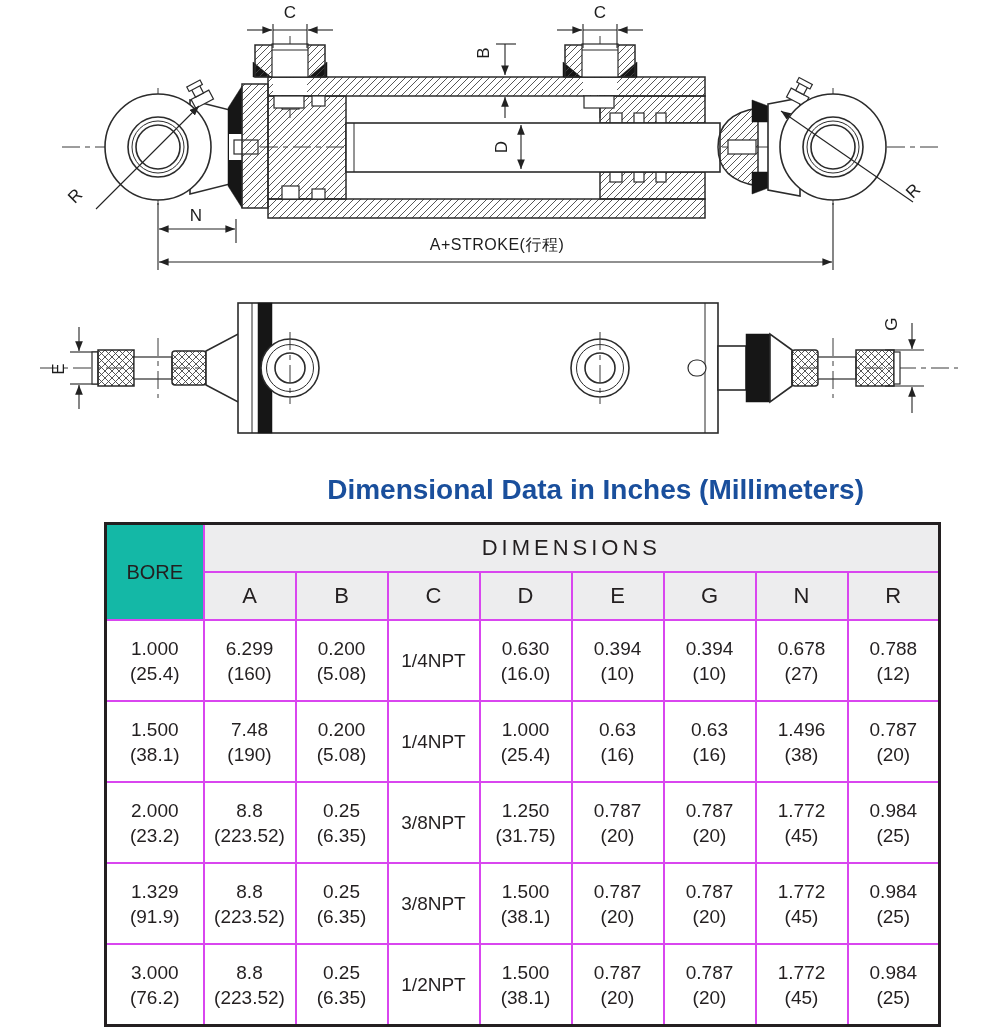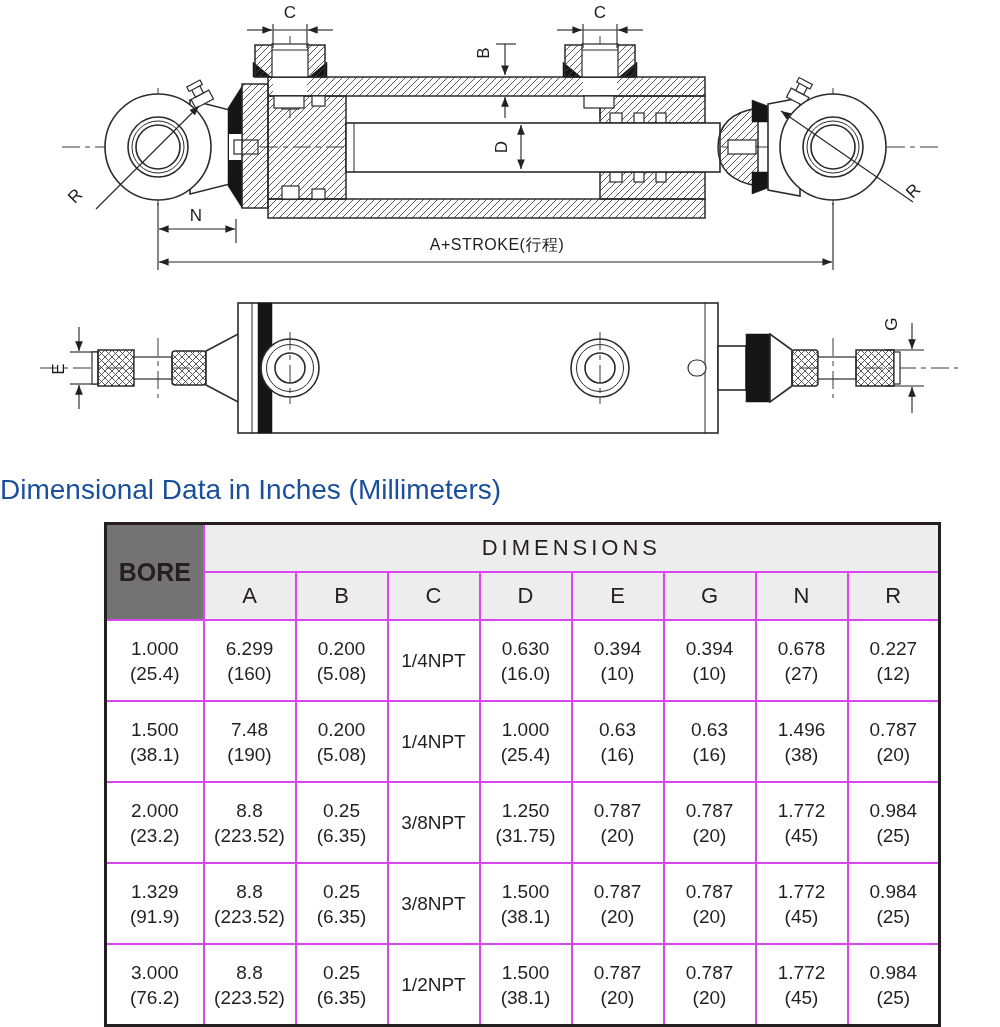--- a/index.html
+++ b/index.html
@@ -14,32 +14,32 @@
   .hatched{fill:url(#h);stroke:#2b2b2b;stroke-width:1.5;}
   .xhatched{fill:url(#x);stroke:#2b2b2b;stroke-width:1.5;}
   .black-part{fill:#161616;stroke:#161616;stroke-width:.5;}
   .whitebox{fill:#ffffff;stroke:#2b2b2b;stroke-width:1.2;}
   .whitefill{fill:#ffffff;stroke:none;}
   .cl{stroke:#3a3a3a;stroke-width:1;stroke-dasharray:18 5 5 5;fill:none;}
   .dim{stroke:#222;stroke-width:1.1;fill:none;}
   .dim-label{font:17px "Liberation Sans", sans-serif;fill:#1d1d1d;}
   .dim-label-cjk{font:16px "Liberation Sans", sans-serif;letter-spacing:.5px;fill:#1d1d1d;}
   .page-title{
-    position:absolute;left:0;top:474px;width:864px;text-align:left;
-    font-size:28px;font-weight:normal;color:#1a4f9c;letter-spacing:0px;
+    position:absolute;left:0;top:474px;width:864px;text-align:right;
+    font-size:28px;font-weight:bold;color:#1a4f9c;letter-spacing:0px;
   }
   table.dim-table{
     position:absolute;left:104px;top:522px;width:836px;height:490px;
     border-collapse:collapse;table-layout:fixed;background:#ffffff;
     border:3px solid #231f20;
   }
   table.dim-table th, table.dim-table td{
     border:2px solid #d946ef;text-align:center;vertical-align:middle;padding:0;
   }
-  th.bore-h{background:#737373;font-size:25px;font-weight:bold;}
+  th.bore-h{background:#14b8a6;font-size:20px;font-weight:normal;}
   th.group-h{background:#ededee;font-size:22px;font-weight:normal;letter-spacing:4px;height:46px;}
   th.col-h{background:#ededee;font-size:22px;font-weight:normal;height:46px;}
   td.cell{font-size:19px;height:79px;line-height:25px;background:#ffffff;}
   td.cell .l1,.td-cell .l2{display:block;}
 </style>
 </head>
 <body>
 
 <div class="drawing-wrap">
 <svg width="1000" height="470" viewBox="0 0 1000 470">
@@ -303,21 +303,21 @@
         </td>
       <td class="cell">
           <div class="l1">0.394</div>
           <div class="l2">(10)</div>
         </td>
       <td class="cell">
           <div class="l1">0.678</div>
           <div class="l2">(27)</div>
         </td>
       <td class="cell">
-          <div class="l1">0.227</div>
+          <div class="l1">0.788</div>
           <div class="l2">(12)</div>
         </td>
     </tr>
     <tr>
       <td class="cell">
           <div class="l1">1.500</div>
           <div class="l2">(38.1)</div>
         </td>
       <td class="cell">
           <div class="l1">7.48</div>

